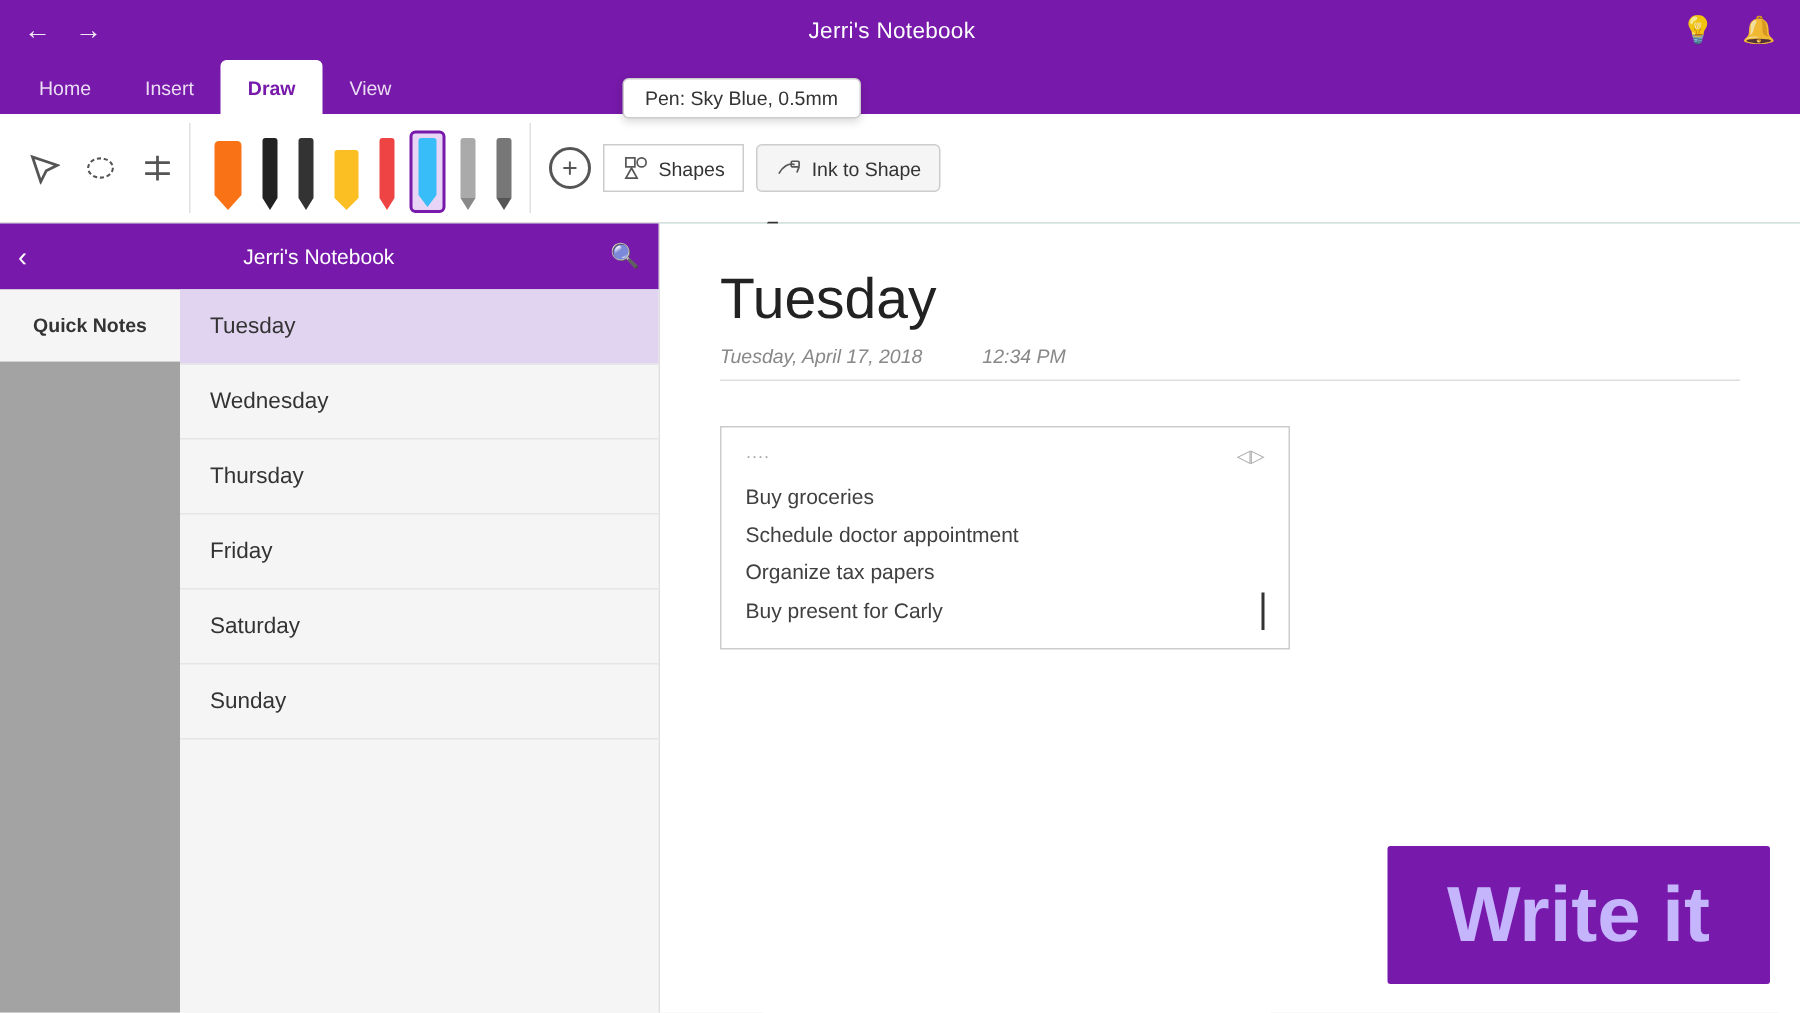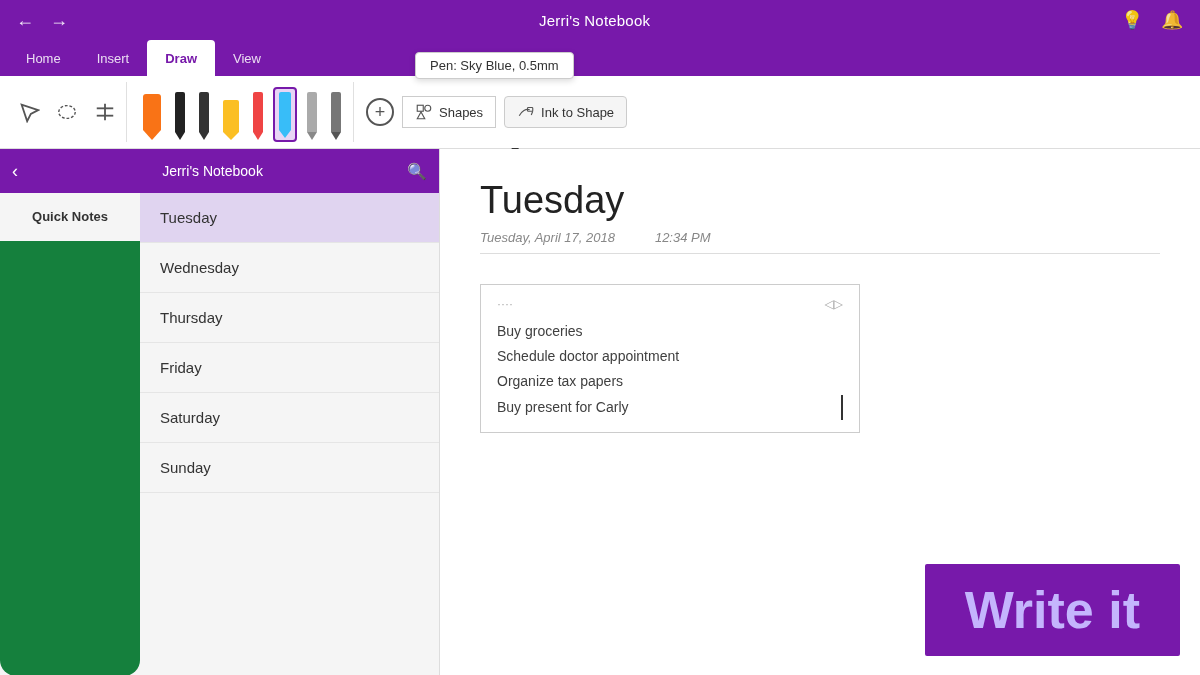--- a/index.html
+++ b/index.html
@@ -251,25 +251,24 @@
       cursor: pointer;
     }
 
     .sidebar-content {
       display: flex;
       flex: 1;
     }
 
     
     .notebook-section {
-      width: 140px;
-      background: #15803d;
+      width: 120px;
+      background: #a3a3a3;
       display: flex;
       flex-direction: column;
-      border-radius: 16px;
     }
     .notebook-item {
       padding: 16px 8px;
       color: white;
       font-size: 13px;
       cursor: pointer;
       text-align: center;
       border-bottom: 1px solid rgba(255,255,255,0.2);
     }
     .notebook-item.active {

